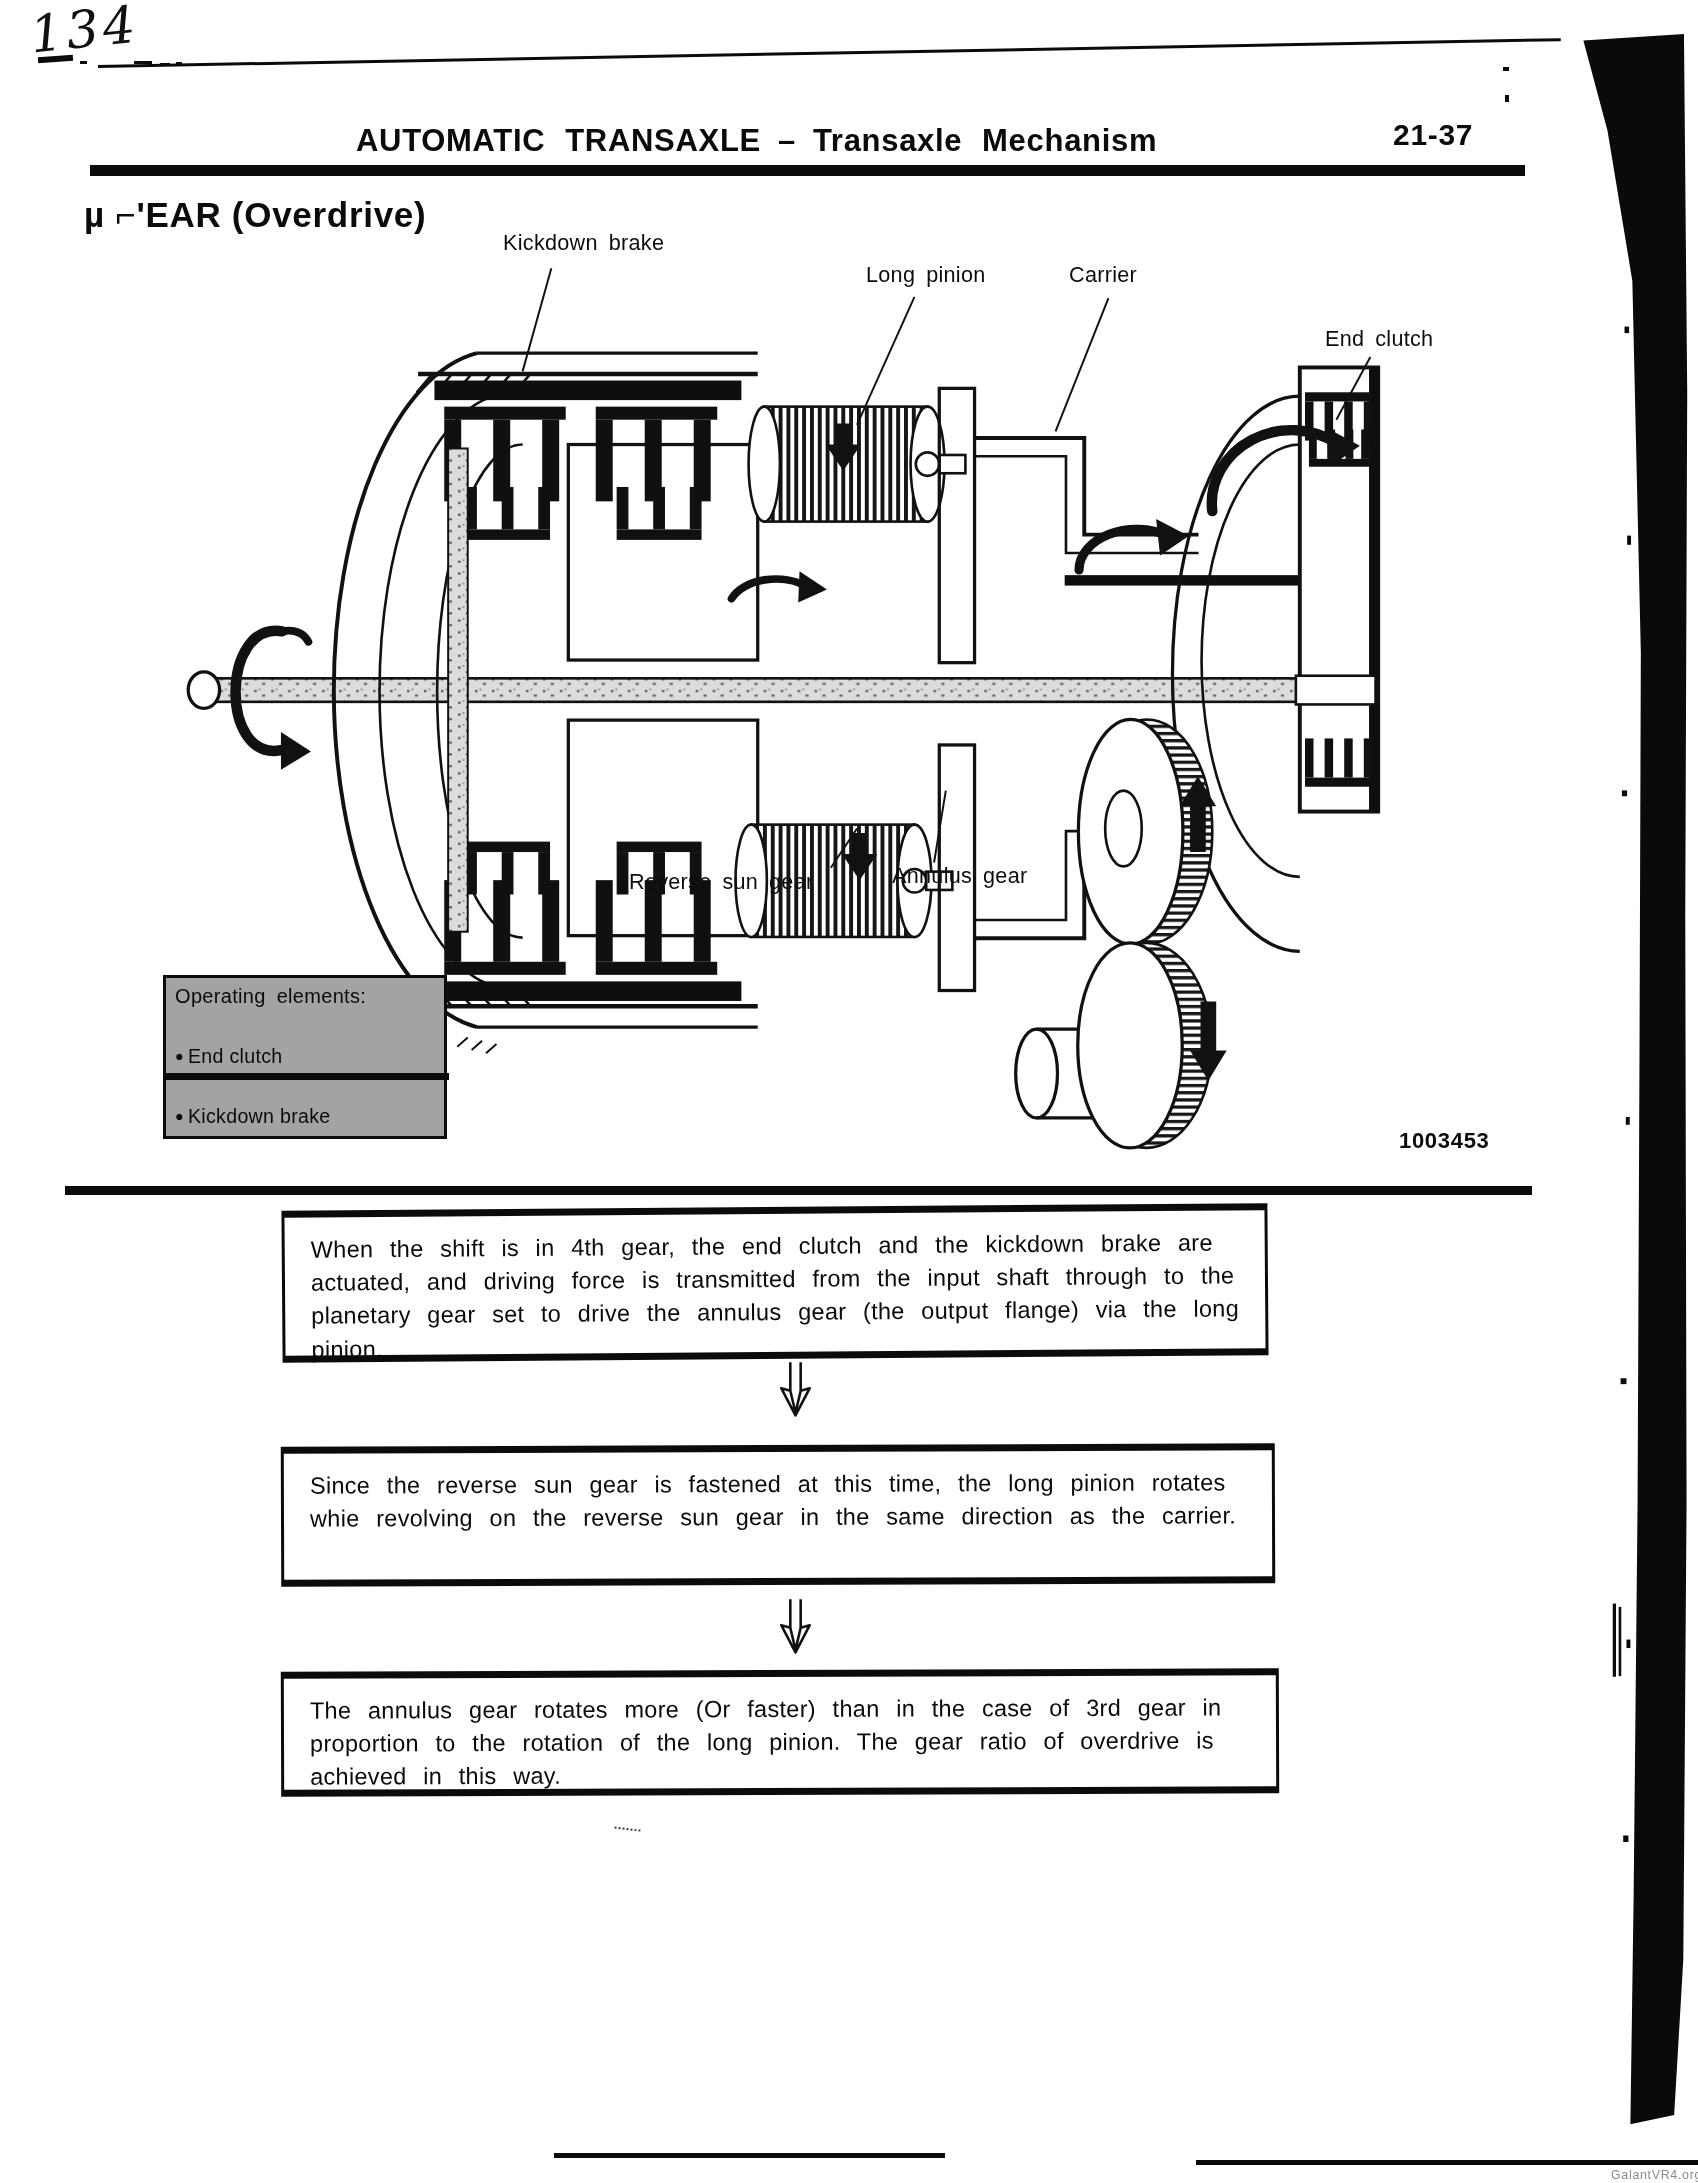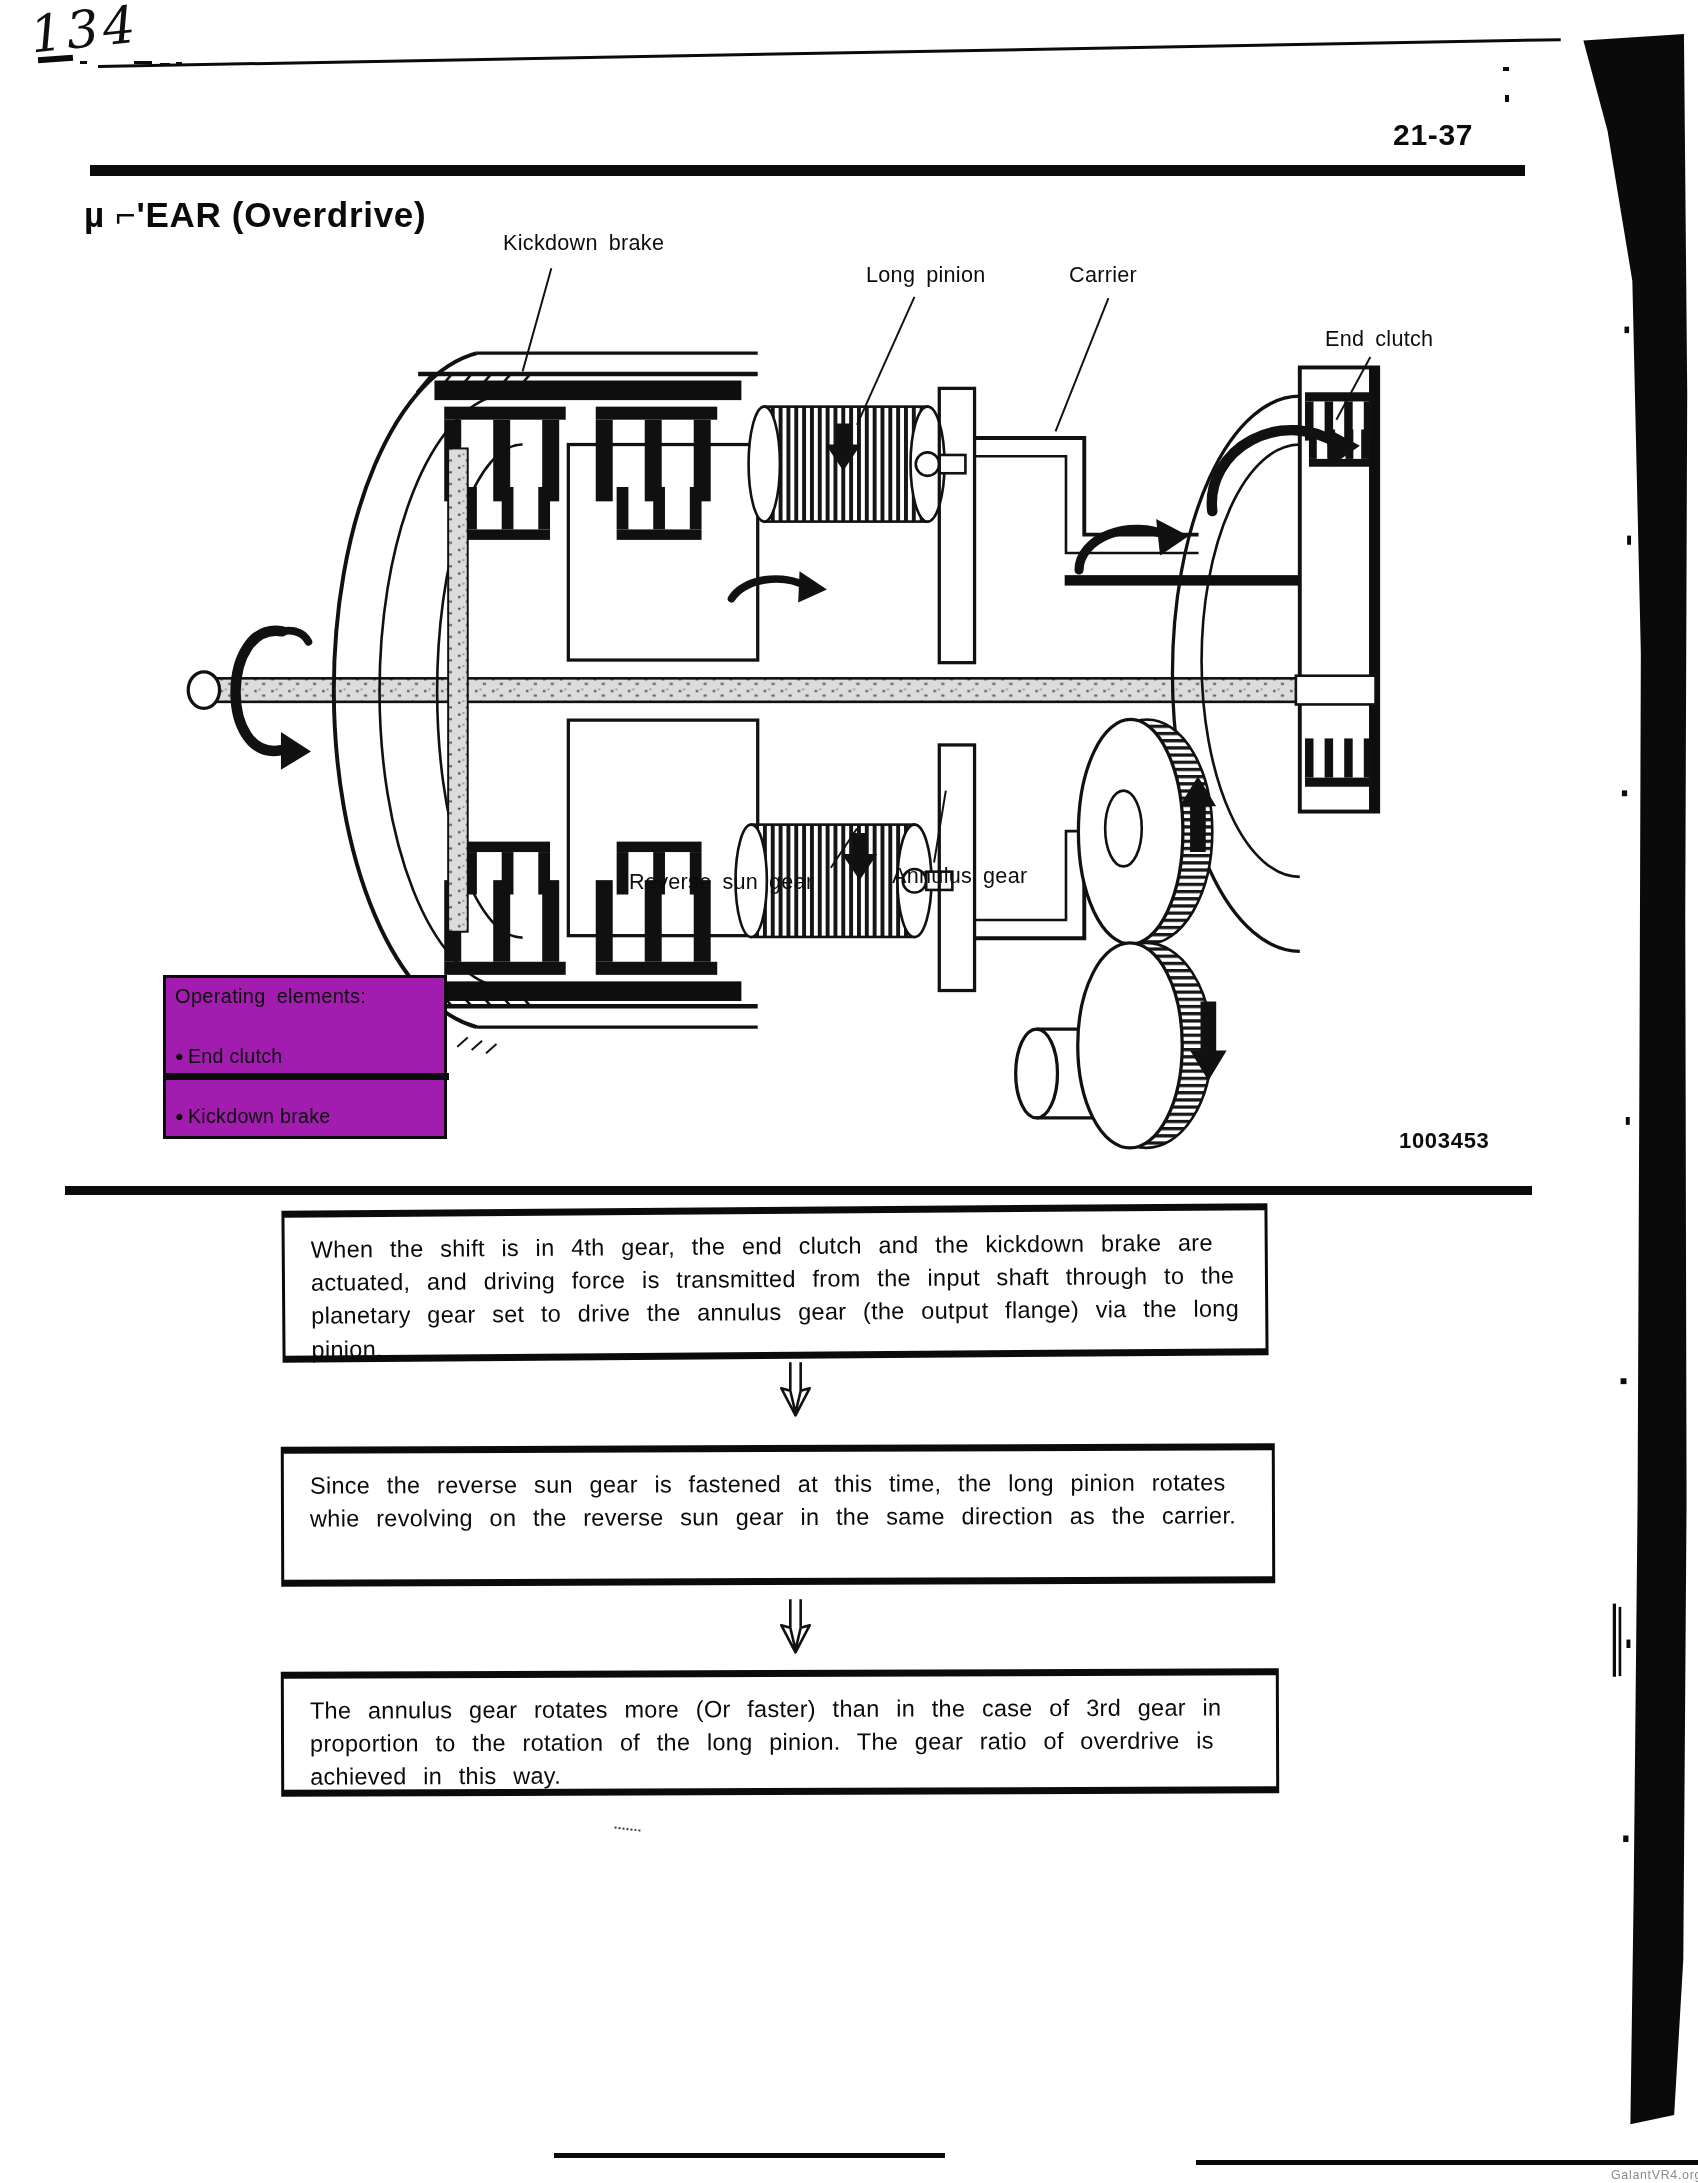--- a/index.html
+++ b/index.html
@@ -7,21 +7,21 @@
         font-family:"Liberation Sans",sans-serif;color:#0b0b0b;}
   .abs{position:absolute;}
   .bar{position:absolute;background:#0b0b0b;}
   .handwrite{font-family:"DejaVu Serif",serif;font-style:italic;font-size:51px;letter-spacing:3.9px;
              transform:rotate(-6deg);color:#101010;}
   .hdr{font-weight:bold;font-size:31px;letter-spacing:0.7px;word-spacing:10.5px;white-space:nowrap;}
   .hdr .sep{margin:0 17px;font-weight:bold;}
   .pagenum{font-weight:bold;font-size:30px;letter-spacing:0.7px;}
   .sectitle{font-weight:bold;font-size:35px;letter-spacing:0.7px;white-space:nowrap;}
   .dlabel{font-size:21.6px;letter-spacing:0.3px;word-spacing:4.6px;white-space:nowrap;color:#0d0d0d;}
-  .opbox{border:3.3px solid #0b0b0b;background:#a21caf;padding:6.5px 9.1px 7.8px 9.1px;width:284px;box-sizing:border-box;}
+  .opbox{border:3.3px solid #0b0b0b;background:#a3a3a3;padding:6.5px 9.1px 7.8px 9.1px;width:284px;box-sizing:border-box;}
   .opbox .t{font-size:20px;letter-spacing:0.3px;word-spacing:5.2px;}
   .opbox .i{font-size:19.6px;letter-spacing:0.3px;line-height:1.25;margin-top:36px;}
   .opbox .blt{display:inline-block;font-size:14.4px;vertical-align:2px;margin-right:3.9px;}
   .fignum{font-size:22px;font-weight:bold;letter-spacing:0.7px;}
   .flowbox{position:absolute;background:#fff;border-left:3.3px solid #0b0b0b;border-right:3.3px solid #0b0b0b;
            border-top:7.8px solid #0b0b0b;border-bottom:7.2px solid #0b0b0b;box-sizing:border-box;}
   .flowbox p{margin:0;padding:15.7px 25px 0 26px;font-size:23.5px;line-height:1.42;
              letter-spacing:0.3px;word-spacing:9.8px;color:#0a0a0a;}
   .watermark{font-size:12.4px;color:#8b8b8b;letter-spacing:0.7px;white-space:nowrap;}
   .smudge{width:26px;height:7.8px;border-top:2px dotted #3a3a3a;transform:rotate(7deg);}
@@ -35,20 +35,23 @@
   <div class="abs handwrite" style="left:30px;top:0px;">134</div>
   <div class="bar" style="left:38px;top:56px;width:35px;height:5.9px;transform:rotate(-4deg);"></div>
   <div class="bar" style="left:80px;top:61px;width:6.5px;height:2.6px;"></div>
   <div class="bar" style="left:134px;top:61px;width:18.3px;height:3.3px;"></div>
   <div class="bar" style="left:160px;top:63px;width:9.8px;height:2.6px;"></div>
   <div class="bar" style="left:176px;top:62px;width:5.9px;height:2.6px;"></div>
   <div class="bar" style="left:98px;top:65px;width:1463px;height:2.6px;transform:rotate(-1.05deg);transform-origin:left center;"></div>
   <div class="bar" style="left:1503px;top:67px;width:5.9px;height:3.9px;"></div>
   <div class="bar" style="left:1505px;top:95px;width:3.9px;height:6.5px;"></div>
 
+  <div class="abs hdr" style="left:356px;top:123px;">
+    <span>AUTOMATIC TRANSAXLE</span><span class="sep">–</span><span style="font-weight:bold;">Transaxle Mechanism</span>
+  </div>
   <div class="abs pagenum" style="left:1393px;top:118px;">21-37</div>
   <div class="bar" style="left:90px;top:165px;width:1435px;height:10.5px;"></div>
 
   <div class="abs sectitle" style="left:84px;top:195px;">µ ⌐'EAR (Overdrive)</div>
 
   <div class="abs" style="left:65px;top:229px;width:1503px;height:947px;">
 
     <svg width="1503" height="947" viewBox="0 0 2300 1450">
       <defs>
         <pattern id="vstripes" width="12" height="12" patternUnits="userSpaceOnUse">

